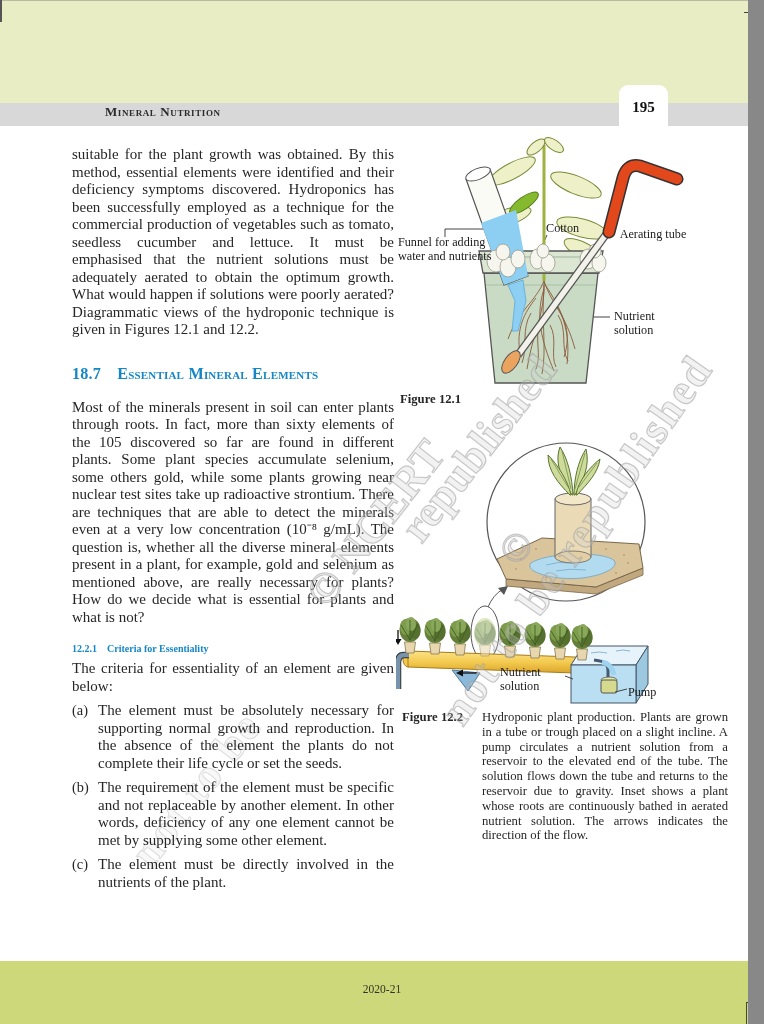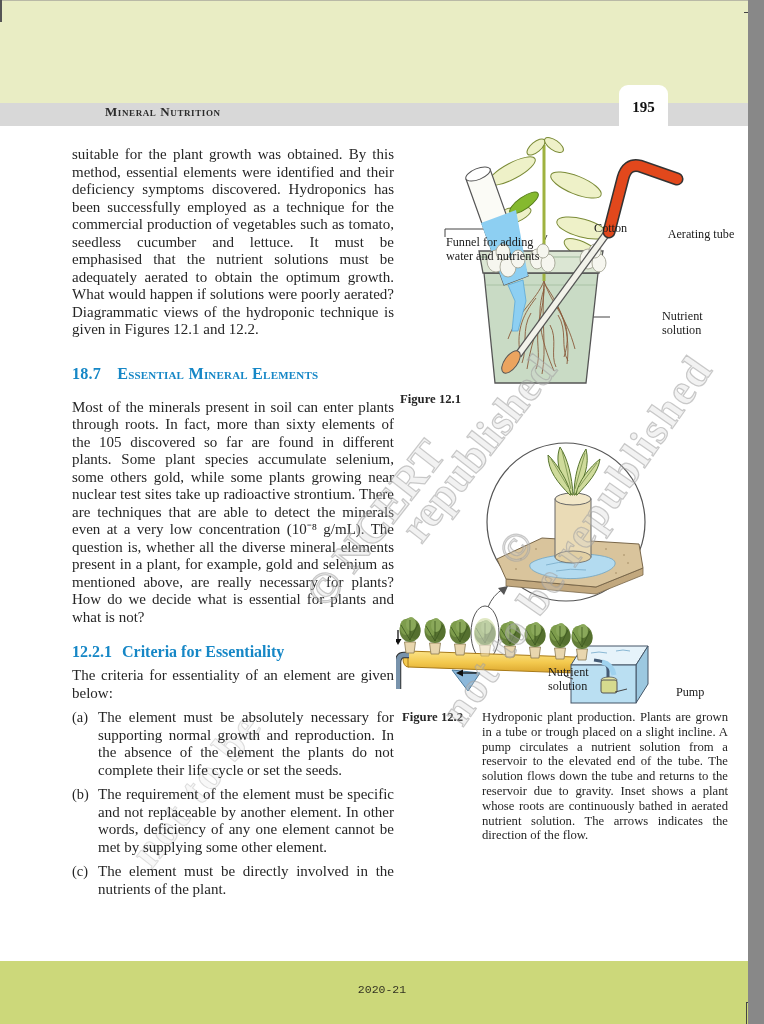--- a/index.html
+++ b/index.html
@@ -9,45 +9,45 @@
   .top-band{position:absolute;left:0;top:0;width:764px;height:103px;background:#e9edc4;}
   .header-band{position:absolute;left:0;top:103px;width:764px;height:23px;background:#d8d8d8;}
   .chapter-title{position:absolute;left:105px;top:104px;font-size:13px;font-weight:bold;
         font-variant:small-caps;letter-spacing:.6px;color:#2b2b2b;}
   .page-tab{position:absolute;left:619px;top:85px;width:49px;height:41px;background:#ffffff;
         border-radius:9px 9px 0 0;}
   .page-num{position:absolute;left:619px;top:99px;width:49px;text-align:center;
         font-size:15px;font-weight:bold;color:#111;}
   .footer-band{position:absolute;left:0;top:961px;width:764px;height:63px;background:#ccd87a;}
   .footer-year{position:absolute;left:0;top:983px;width:764px;text-align:center;
-        font-family:Liberation Mono, monospace;font-size:11.5px;color:#333322;}
+        font-family:Liberation Serif, serif;font-size:11.5px;color:#333322;}
   
   .edge-top{position:absolute;left:0;top:0;width:764px;height:1px;background:#b9b9a6;}
   .mark-tl{position:absolute;left:0;top:0;width:2px;height:22px;background:#555;}
   .mark-tr{position:absolute;left:744px;top:12px;width:18px;height:29px;
         border-top:1px solid #444;border-right:1px solid #444;}
   .mark-br{position:absolute;left:746px;top:1002px;width:18px;height:22px;
         border-top:1px solid #444;border-left:1px solid #444;}
   
   .left-col{position:absolute;left:72px;top:146px;width:322px;z-index:2;}
   .body-p{font-size:15px;line-height:17.5px;text-align:justify;margin:0;}
   .h-sec{margin-top:26px;font-size:16.2px;font-weight:bold;color:#1687c6;letter-spacing:.2px;}
   .h-sec .num{margin-right:16px;}
   .h-sec .sc{font-variant:small-caps;}
   .p2{margin-top:15px;}
-  .h-sub{margin-top:17px;font-size:16px;font-weight:bold;color:#1687c6;}
+  .h-sub{margin-top:17px;font-size:10px;font-weight:bold;color:#1687c6;}
   .h-sub .num{margin-right:10px;}
   .intro{margin-top:6px;}
   .crit-item{position:relative;margin-top:7px;padding-left:26px;}
   .crit-item .lbl{position:absolute;left:0;top:0;font-size:14.4px;line-height:17.5px;}
   
   .fig{position:absolute;z-index:1;}
   #fig1{left:396px;top:133px;width:336px;height:259px;}
   #fig2{left:396px;top:437px;width:336px;height:268px;}
-  .fig-label{position:absolute;font-size:12.2px;line-height:14px;color:#1a1a1a;z-index:2;padding-left:48px;}
+  .fig-label{position:absolute;font-size:12.2px;line-height:14px;color:#1a1a1a;z-index:2;}
   .caption{position:absolute;display:flex;font-size:12.7px;line-height:14.8px;z-index:2;}
   .caption .cap-lbl{font-weight:bold;flex:0 0 80px;}
   #cap1{left:400px;top:392px;width:300px;}
   #cap1 .cap-txt{width:212px;}
   #cap2{left:402px;top:710px;width:330px;}
   #cap2 .cap-txt{width:246px;text-align:justify;}
   
   .wm{position:absolute;z-index:3;pointer-events:none;font-family:"Liberation Serif",serif;
       font-weight:bold;color:rgba(210,210,210,0.28);-webkit-text-stroke:1.2px rgba(160,160,160,0.55);
       white-space:nowrap;transform-origin:0 0;}

